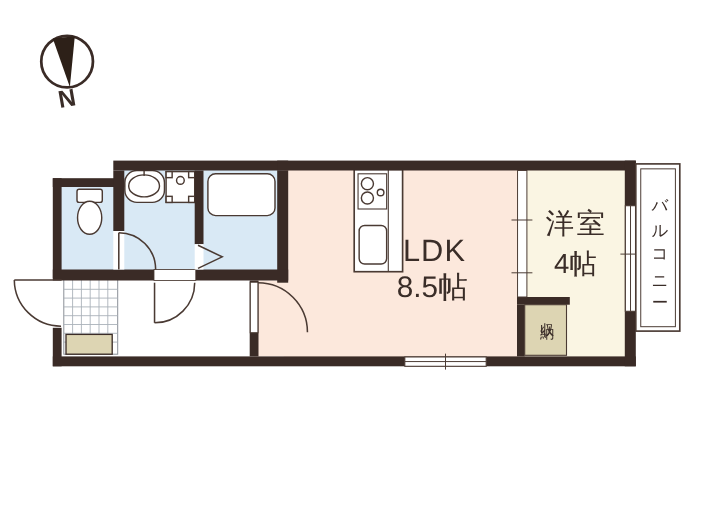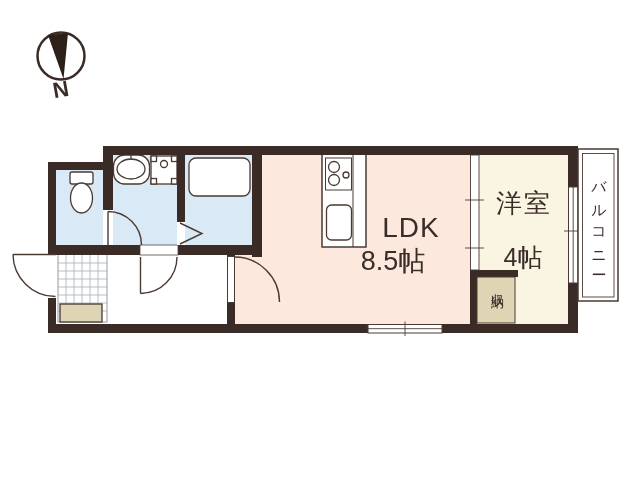--- a/index.html
+++ b/index.html
@@ -2,24 +2,24 @@
 <html><head>
 <meta charset="utf-8">
 <style>
   html,body{margin:0;padding:0;background:#ffffff;}
   .stage{position:relative;width:640px;height:480px;background:#ffffff;overflow:hidden;
          font-family:"Liberation Sans","DejaVu Sans",sans-serif;}
   .stage svg{position:absolute;left:0;top:0;}
   .label{position:absolute;color:#3a2d28;white-space:nowrap;}
   .label.center{text-align:center;}
   .vtext{writing-mode:vertical-rl;text-orientation:mixed;}
-  .ldk-name{left:355px;top:212px;width:112px;font-size:28px;letter-spacing:1px;}
+  .ldk-name{left:339px;top:212px;width:112px;font-size:28px;letter-spacing:1px;}
   .ldk-size{left:337px;top:243px;width:112px;font-size:27px;}
   .western-name{left:478px;top:186px;width:92px;font-size:26px;letter-spacing:2px;}
-  .western-size{left:477px;top:241px;width:92px;font-size:25px;}
+  .western-size{left:477px;top:223px;width:92px;font-size:25px;}
   .closet-label{left:488px;top:283px;font-size:13px;letter-spacing:3px;}
   .balcony-label{left:589px;top:170px;font-size:15px;letter-spacing:7px;}
   .north-label{left:53px;top:77px;font-size:22px;font-weight:600;transform:rotate(-10deg);}
 </style>
 </head>
 <body>
 
 <div class="stage">
   <svg width="640" height="480" viewBox="0 0 640 480">
 

